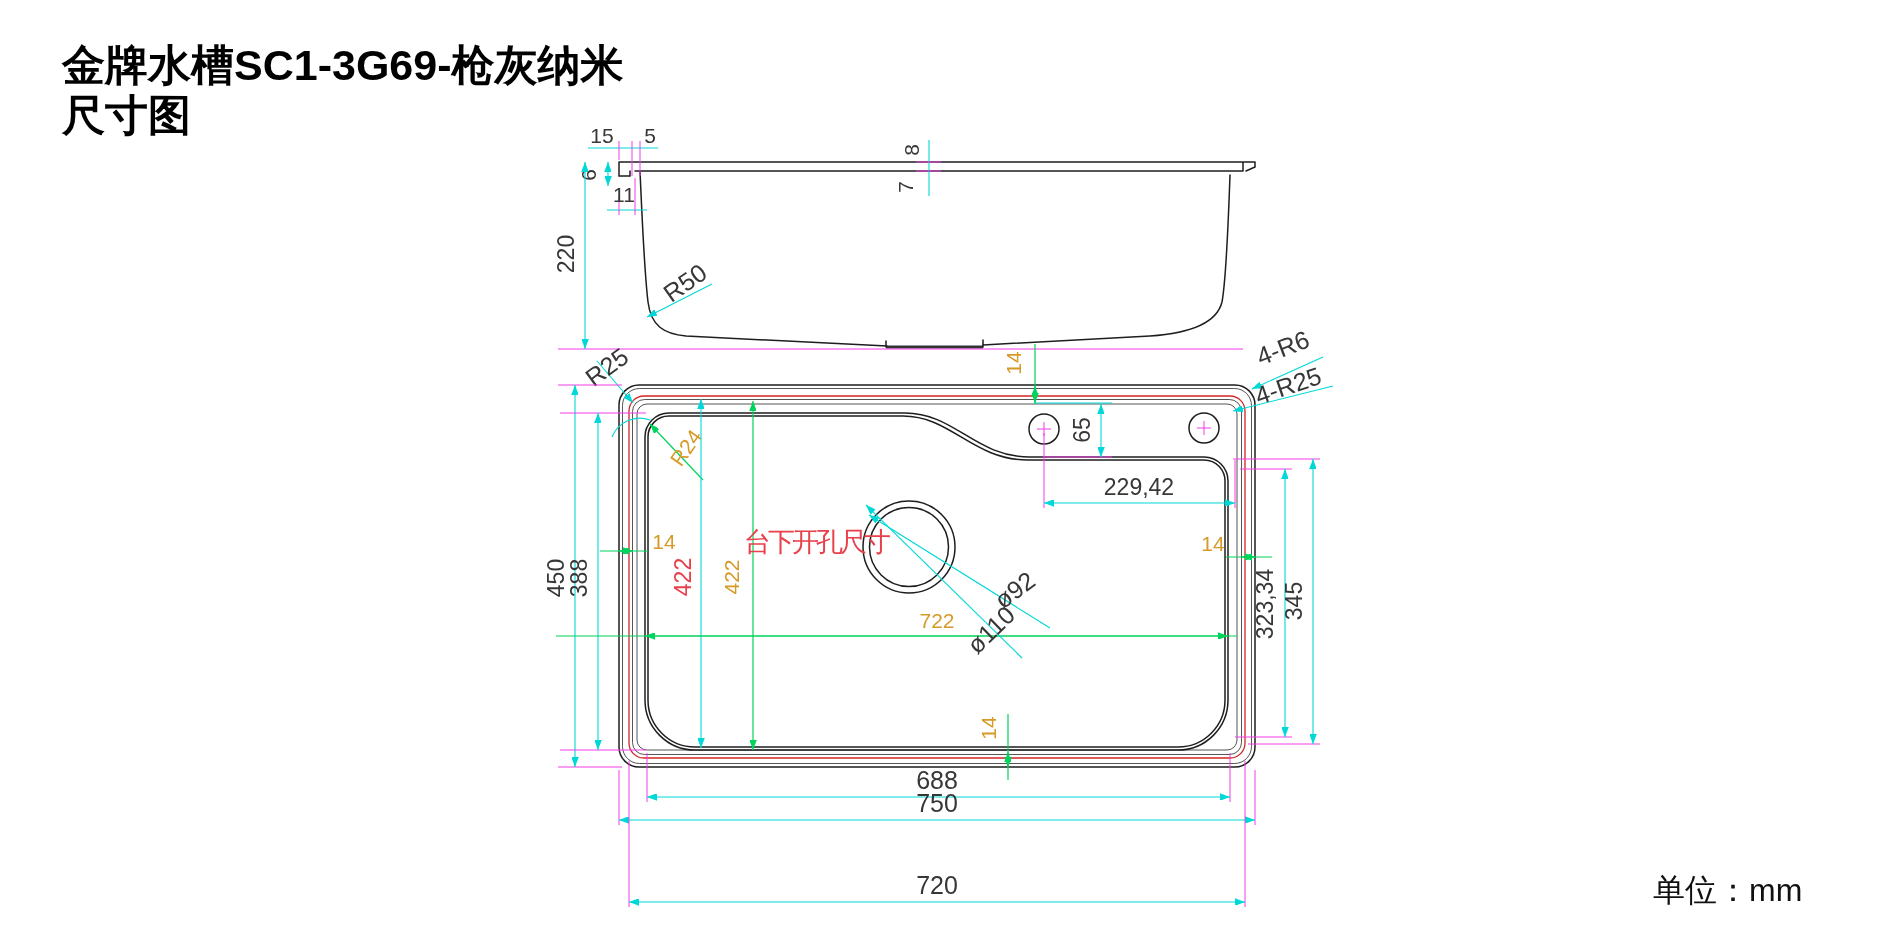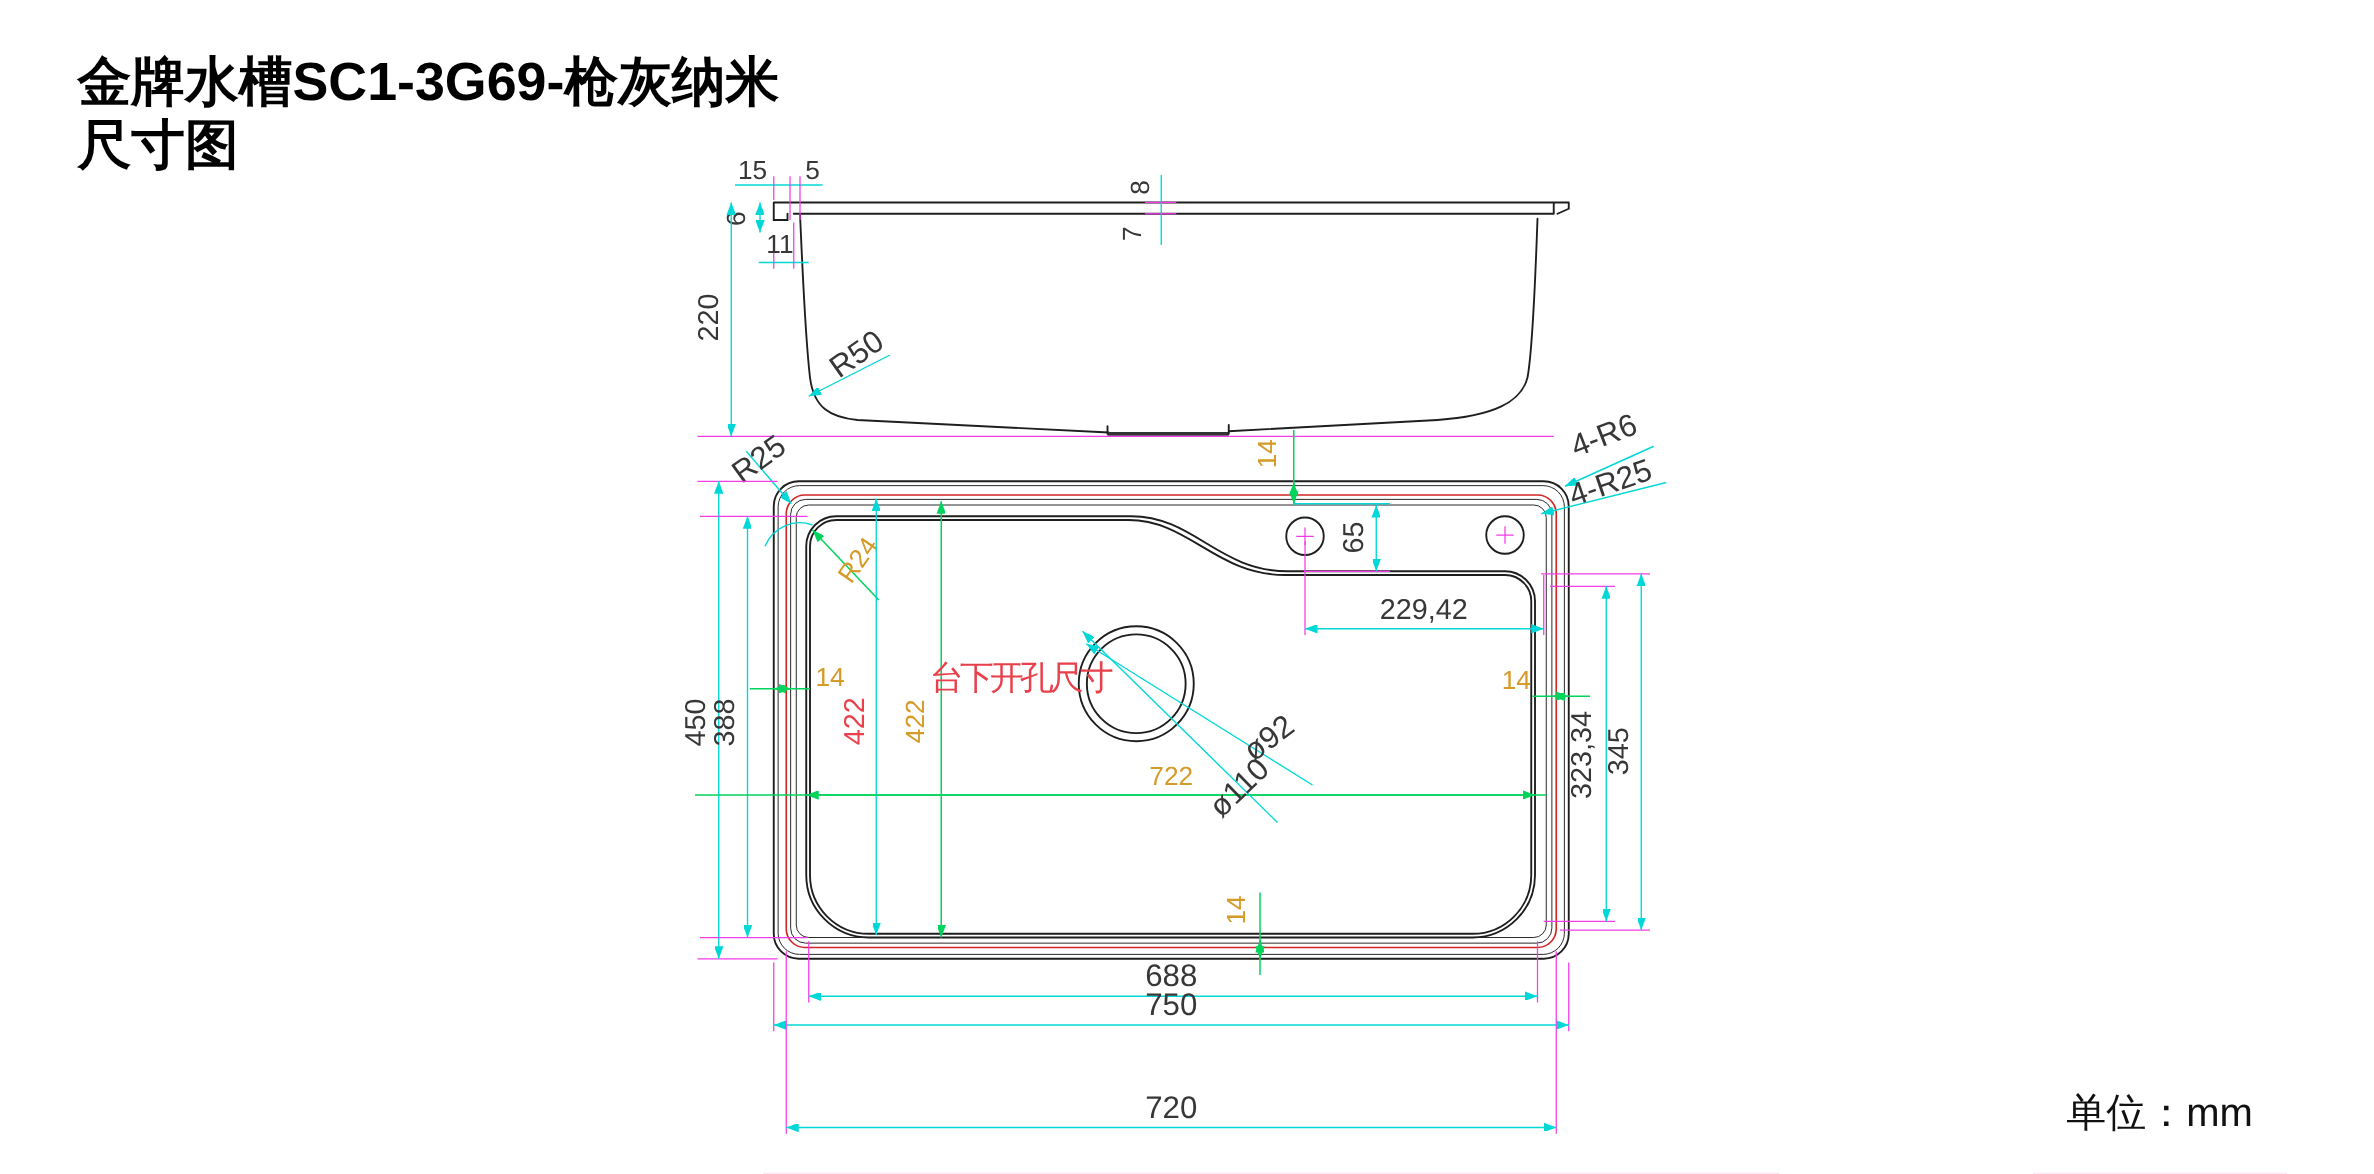--- a/index.html
+++ b/index.html
@@ -1,16 +1,16 @@
 <!DOCTYPE html>
 <html><head>
 <meta charset="utf-8">
 <style>
   html,body{margin:0;padding:0;background:#fff;}
-  .stage{position:relative;width:1899px;height:939px;background:#f9a8d4;overflow:hidden;
+  .stage{position:relative;width:1899px;height:939px;background:#c4b5fd;overflow:hidden;
          font-family:"Liberation Sans",sans-serif;text-decoration:underline;}
   svg{display:block;}
   .outline{stroke:#1e1e1e;stroke-width:1.5;fill:none;stroke-linecap:round;}
   .thin{stroke:#2a2a2a;stroke-width:.8;fill:none;}
   .redln{stroke:#d22626;stroke-width:1.3;fill:none;}
   .dim{stroke:#00d8d8;stroke-width:1.1;fill:none;}
   .gdim{stroke:#00d45c;stroke-width:1.2;fill:none;}
   .ext{stroke:#f23ce6;stroke-width:1;fill:none;}
   .boss{stroke:#333;stroke-width:3;fill:none;}
   .dimtxt{font-family:"Liberation Sans",sans-serif;font-size:23px;fill:#373737;}

